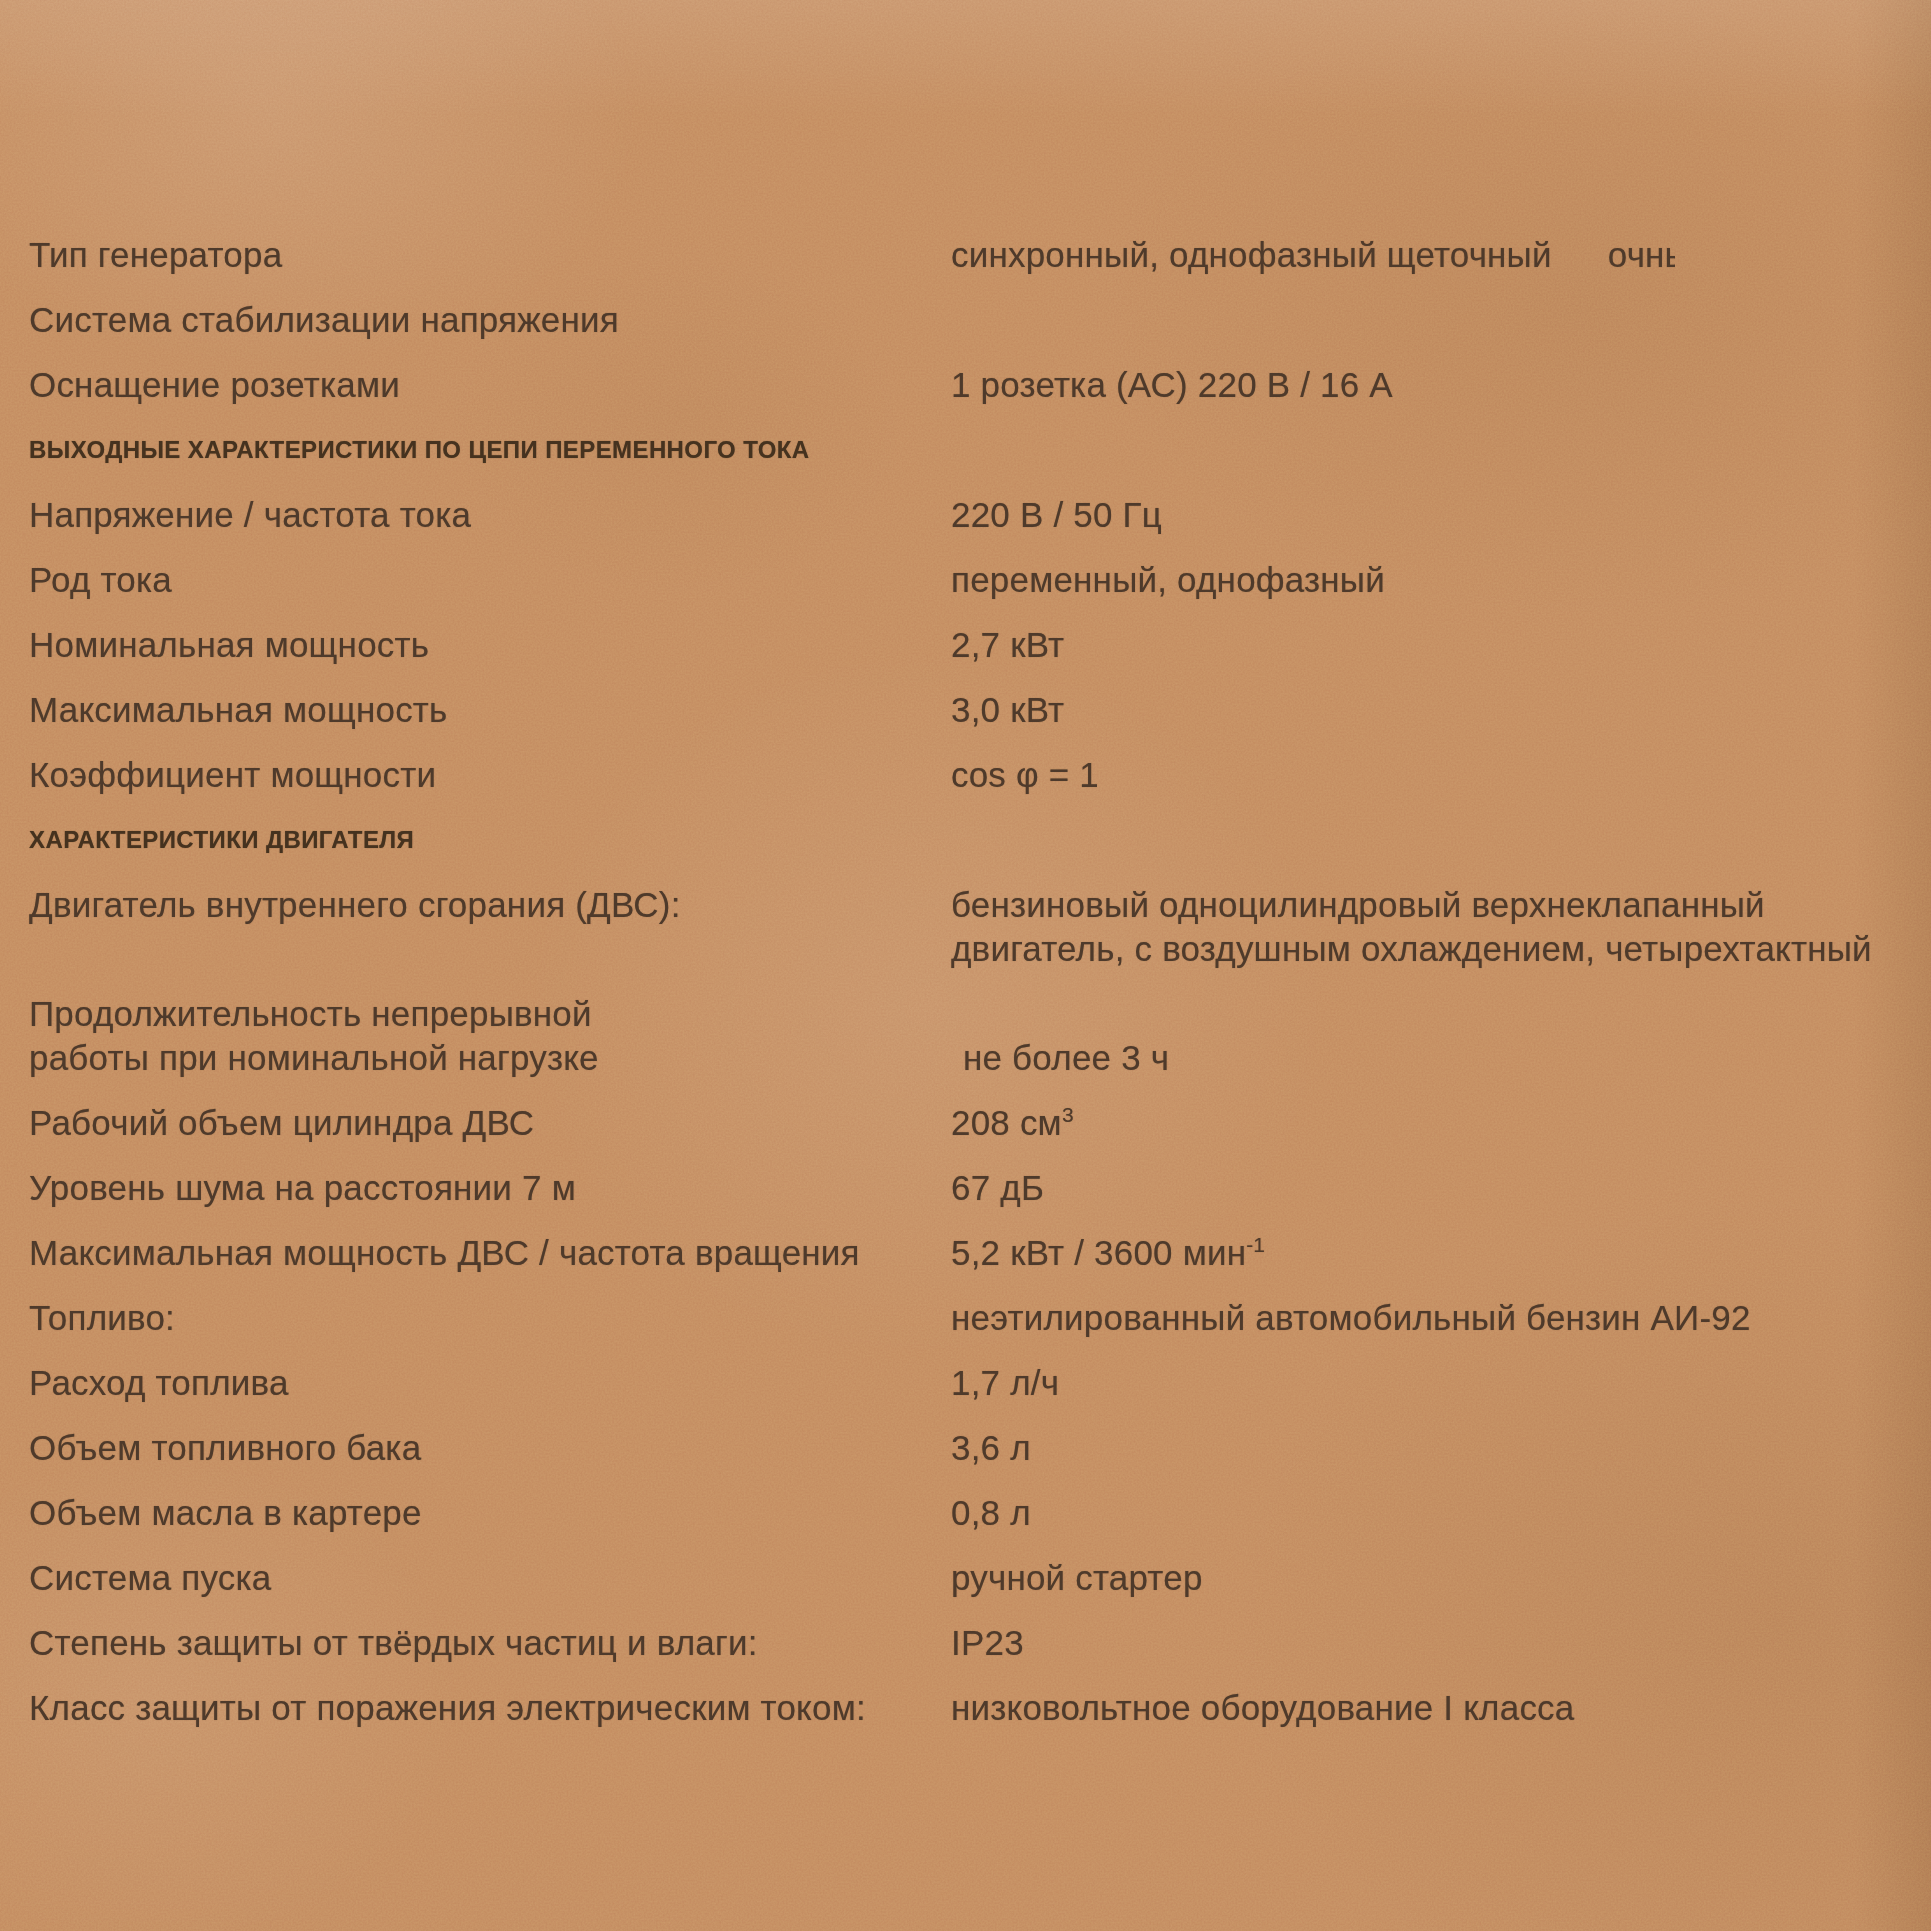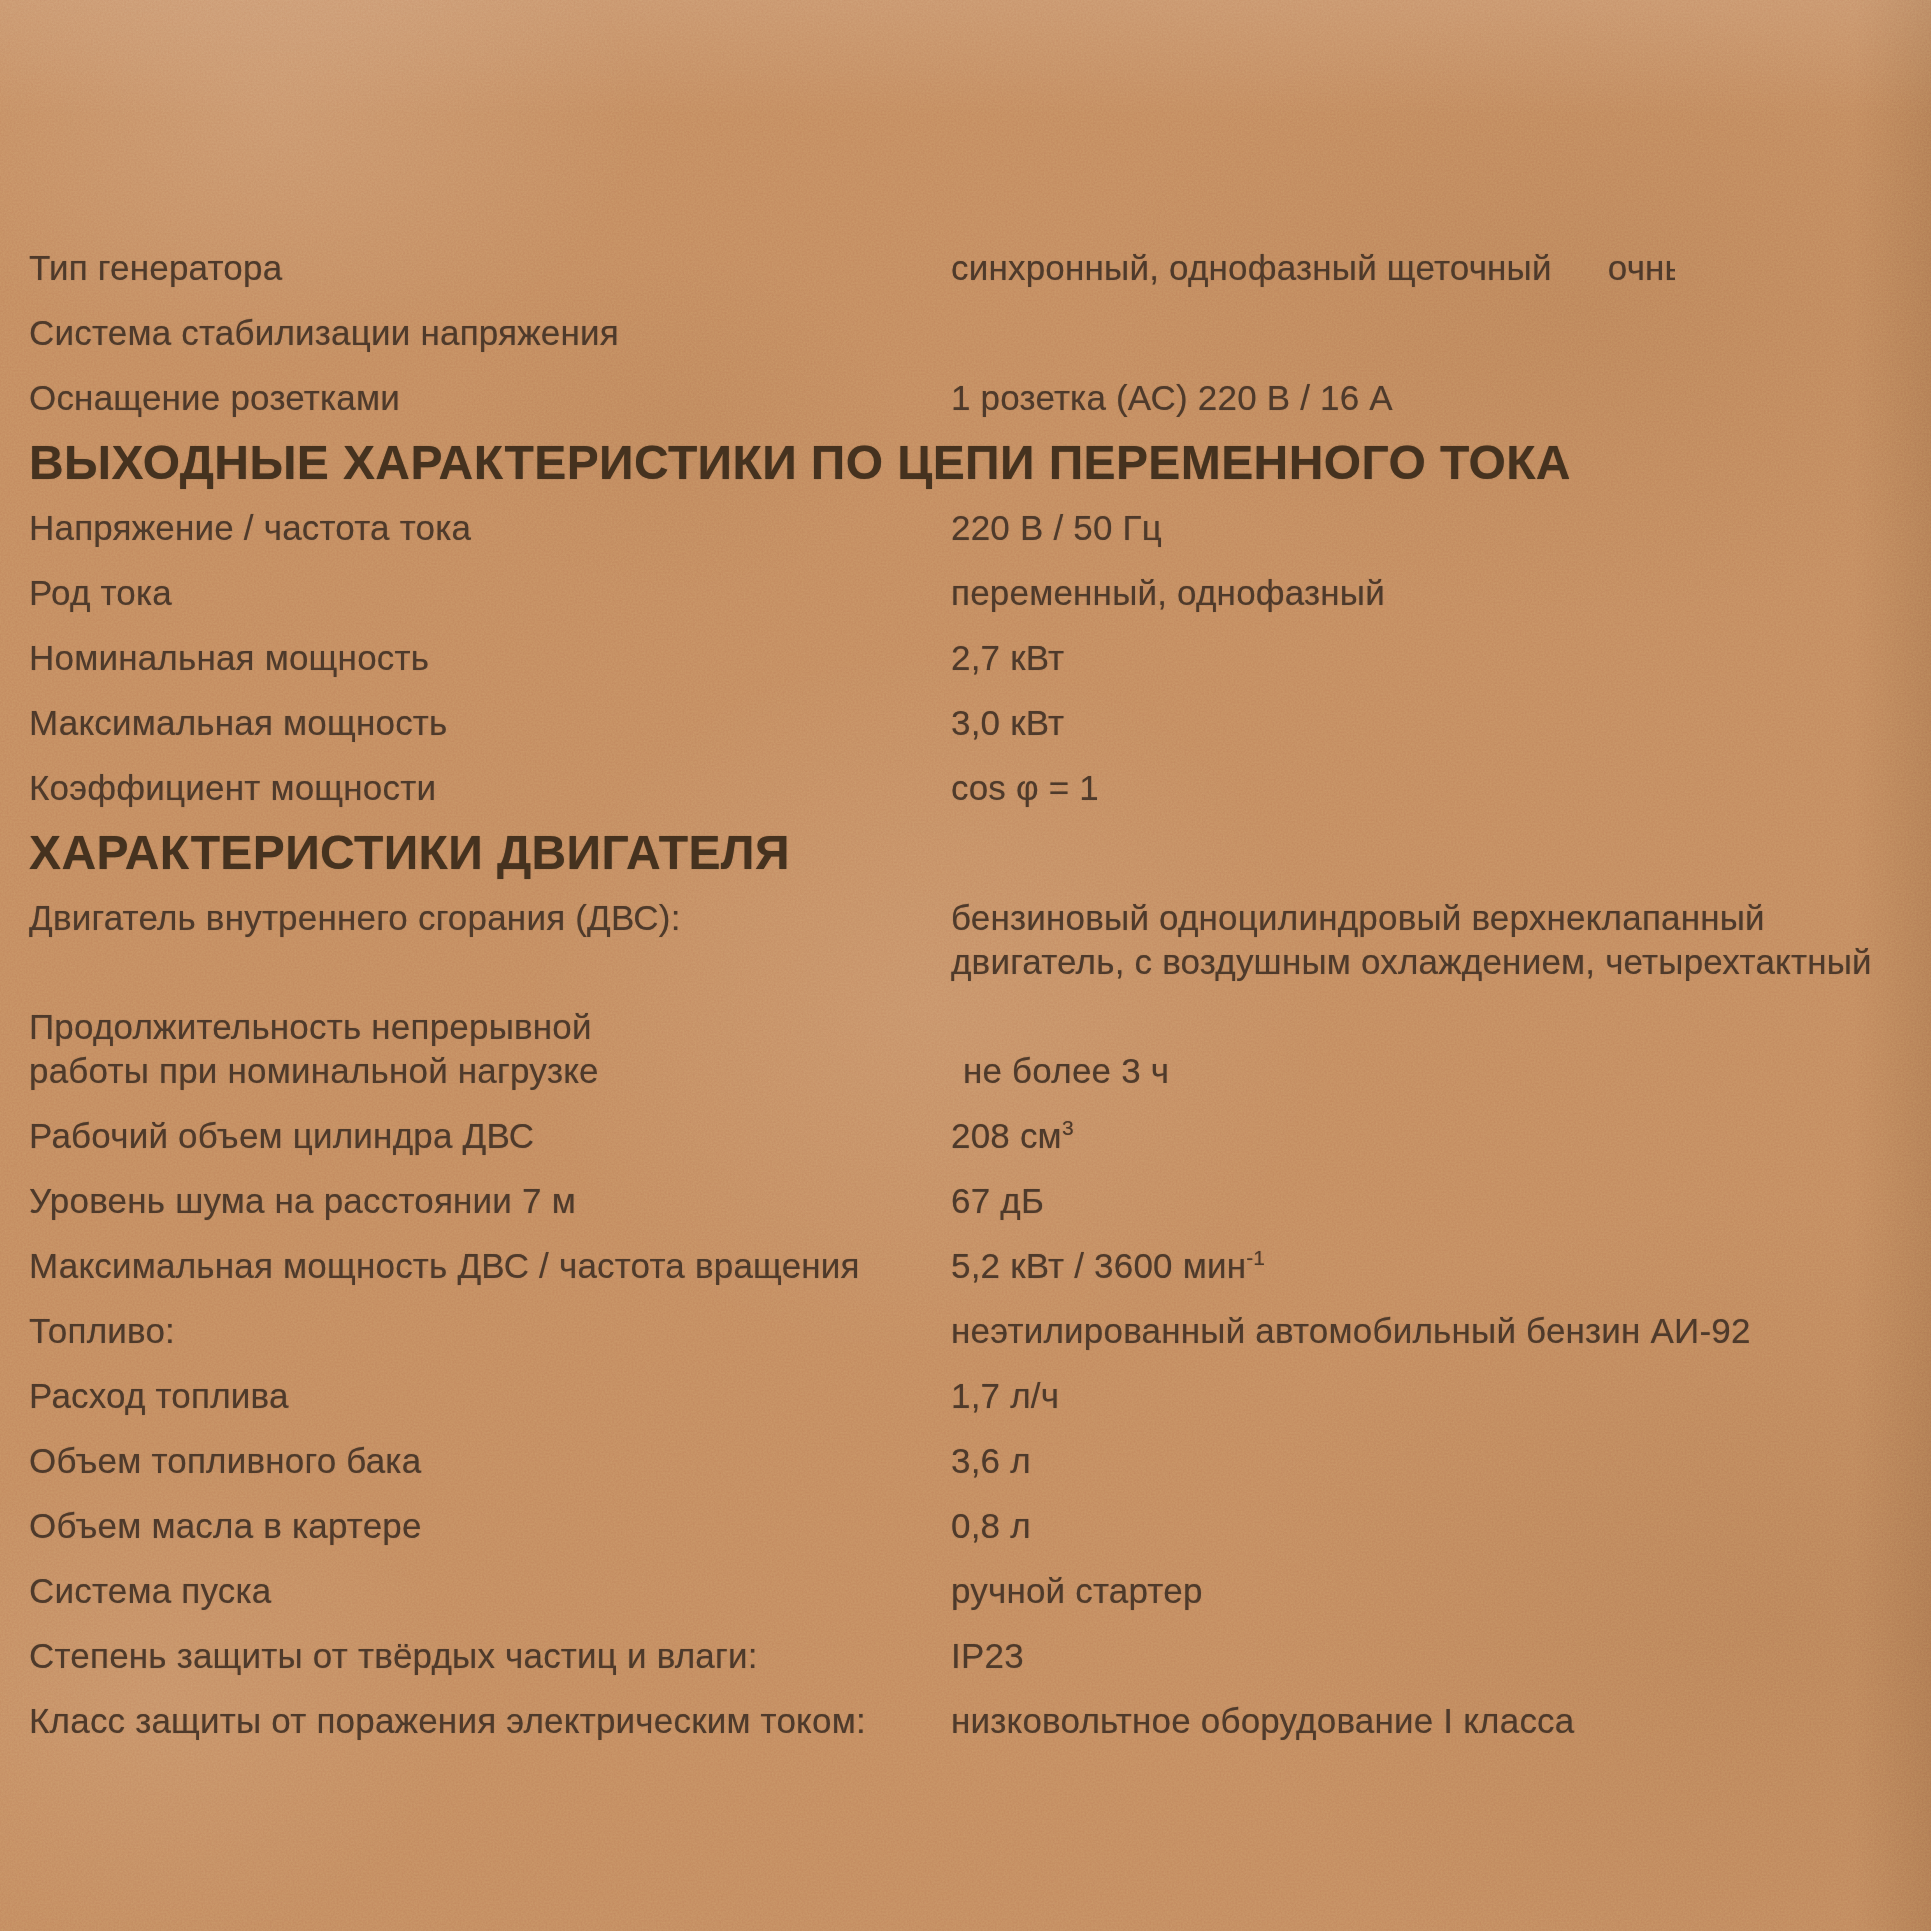--- a/index.html
+++ b/index.html
@@ -26,42 +26,42 @@
   }
   .texture {
     position: absolute; inset: 0;
     width: 100%; height: 100%;
     mix-blend-mode: overlay;
     opacity: .55;
     pointer-events: none;
   }
   .content {
     position: absolute;
-    left: 29px; top: 246px; right: 7.7px;
+    left: 29px; top: 233px; right: 7.7px;
   }
   .row {
     display: flex;
     align-items: flex-start;
     margin-bottom: 21px;
     font-size: 35px;
     line-height: 44px;
     letter-spacing: 0.2px;
     text-shadow: 0 0 1px rgba(68,46,26,.45);
   }
   .row.align-end { align-items: flex-end; gap: 12px; }
   .lbl {
     flex: none;
     width: 922px;
     white-space: nowrap;
   }
   .val { flex: 1; white-space: nowrap; }
   .val .line2, .lbl .line2 { white-space: nowrap; }
   .section {
     font-weight: bold;
-    font-size: 48px;
+    font-size: 24px;
     line-height: 44px;
     letter-spacing: 0.4px;
     color: var(--fg-strong, #45321f);
     margin-bottom: 21px;
     text-shadow: 0 0 1px rgba(55,36,18,.5);
     white-space: nowrap;
   }
   sup {
     font-size: 21px;
     line-height: 0;

